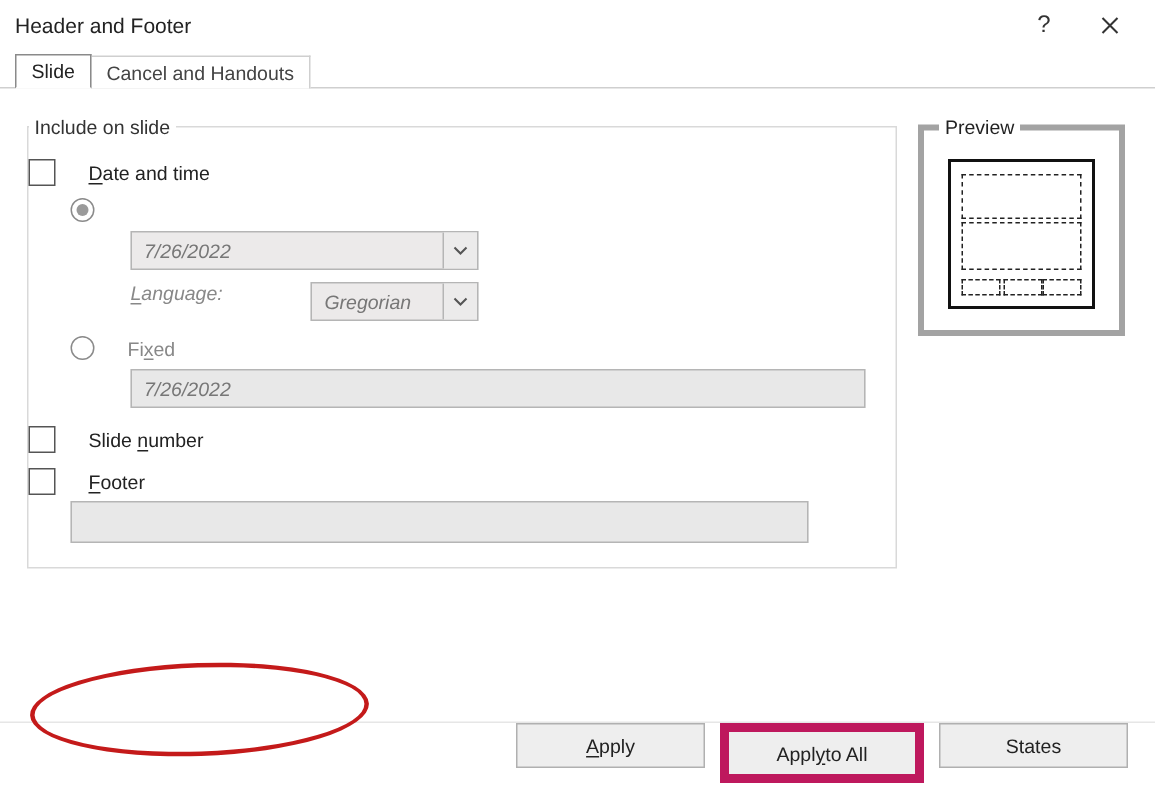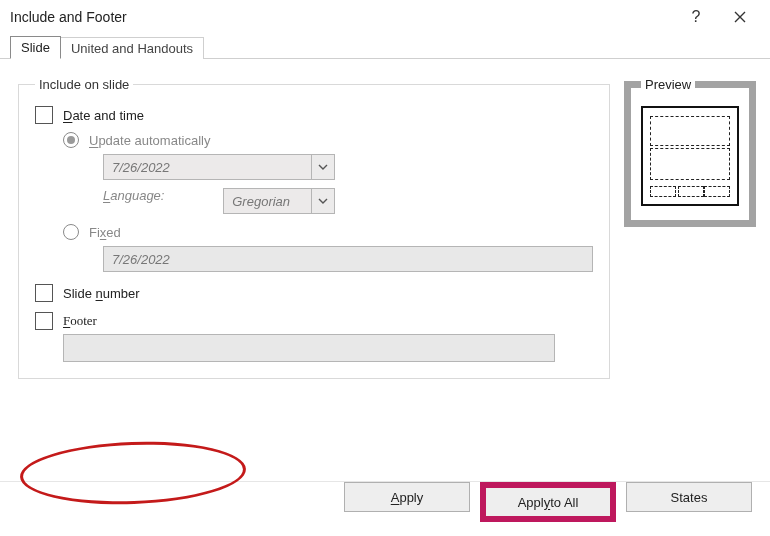--- a/index.html
+++ b/index.html
@@ -57,21 +57,21 @@
     border-bottom: 1px solid #fff;
     z-index: 2;
   }
   .tab.inactive { color: #444; }
   .body {
     padding: 18px 18px 6px 18px;
   }
   fieldset.group {
     border: 1px solid #d9d9d9;
     margin: 0;
-    padding: 14px 16px 16px 16px;
+    padding: 14px 16px 16px 0;
   }
   fieldset.group > legend {
     padding: 0 4px;
     font-size: 13px;
     color: #333;
   }
   .row { display: flex; align-items: center; }
   .cb {
     width: 16px; height: 16px; border: 1px solid #555;
     display: inline-flex; align-items: center; justify-content: center;
@@ -81,21 +81,21 @@
     content: "✓"; font-size: 13px; line-height: 14px; color: #333;
   }
   .radio {
     width: 14px; height: 14px; border: 1px solid #8a8a8a; border-radius: 50%;
     background: #fff; display: inline-block; position: relative;
   }
   .radio.sel::after {
     content: ""; position: absolute; top: 3px; left: 3px; right: 3px; bottom: 3px;
     background: #9a9a9a; border-radius: 50%;
   }
-  .lbl { margin-left: 10px; }
+  .lbl { margin-left: 22px; }
   .lbl.dim { color: #888; }
   .u { text-decoration: underline; text-underline-offset: 2px; }
   .indent1 { margin-left: 28px; }
   .indent2 { margin-left: 40px; font-style: italic; }
   .combo {
     display: flex;
     height: 26px;
     border: 1px solid #b5b5b5;
     background: #eceaea;
     color: #777;
@@ -117,21 +117,21 @@
   .two-col {
     display: flex; gap: 14px;
   }
   .col { display: flex; flex-direction: column; }
   .small-label { color: #888; font-size: 13px; margin-bottom: 2px; }
   .footer-textbox {
     height: 26px; border: 1px solid #b5b5b5; background: #e8e8e8;
     margin-left: 28px; margin-top: 4px;
   }
   .preview-group {
-    border: 7px solid #a3a3a3;
+    border: 4px solid #a3a3a3;
     width: 110px;
     padding: 14px 10px 14px 10px;
     margin-left: 14px;
   }
   .preview-group legend { padding: 0 4px; }
   .prev {
     width: 94px; height: 96px; border: 2px solid #111; margin: 0 auto;
     position: relative; background: #fff;
   }
   .prev .d1 { position: absolute; left: 7px; right: 7px; top: 8px; height: 28px;
@@ -168,48 +168,47 @@
   }
   .hr-bottom {
     position: absolute; left: 0; right: 0; bottom: 54px;
     border-top: 1px solid #e6e6e6;
   }
 </style>
 </head>
 <body>
 
 <div class="titlebar">
-  <div class="title">Include and Footer</div>
+  <div class="title">Header and Footer</div>
   <div class="tbtn help">?</div>
   <div class="tbtn">
     <svg viewBox="0 0 12 12">
         <path d="M1 1 L11 11 M11 1 L1 11" stroke="#333" stroke-width="1.4" fill="none"></path>
       </svg>
   </div>
 </div>
 
 <div class="tabs">
   <div class="tab active">Slide</div>
-  <div class="tab inactive">United and Handouts</div>
+  <div class="tab inactive">Cancel and Handouts</div>
 </div>
 
 <div class="body">
   <div class="main-row">
     <fieldset class="group" style="flex:1;">
       <legend>Include on slide</legend>
 
       <div class="row">
         <span class="cb"></span>
         <span class="lbl"><span class="u">D</span><span></span>ate and time</span>
       </div>
 
       <div class="indent1" style="margin-top:8px;">
         <div class="row">
           <span class="radio sel"></span>
-          <span class="lbl dim"><span class="u">U</span>pdate automatically</span>
         </div>
 
         <div class="indent2" style="margin-top:6px; width:232px;">
           <div class="combo">
             <div class="ctext">7/26/2022</div>
             <div class="cbtn">
               <svg viewBox="0 0 10 10">
                   <path d="M1 3 L5 7 L9 3" stroke="#555" stroke-width="1.4" fill="none"></path>
                 </svg>
             </div>
@@ -241,21 +240,21 @@
             <span>7/26/2022</span>
           </div>
         </div>
       </div>
 
       <div class="row" style="margin-top:12px;">
         <span class="cb"></span>
         <span class="lbl">Slide <span class="u">n</span>umber</span>
       </div>
 
-      <div class="row" style="margin-top:10px;font-family:Liberation Serif, serif;">
+      <div class="row" style="margin-top:10px;">
         <span class="cb"></span>
         <span class="lbl"><span class="u">F</span>ooter</span>
       </div>
       <div class="footer-textbox" style="width:490px;"></div>
     </fieldset>
 
     <fieldset class="preview-group">
       <legend>Preview</legend>
       <div class="prev">
         <div class="d1"></div>

